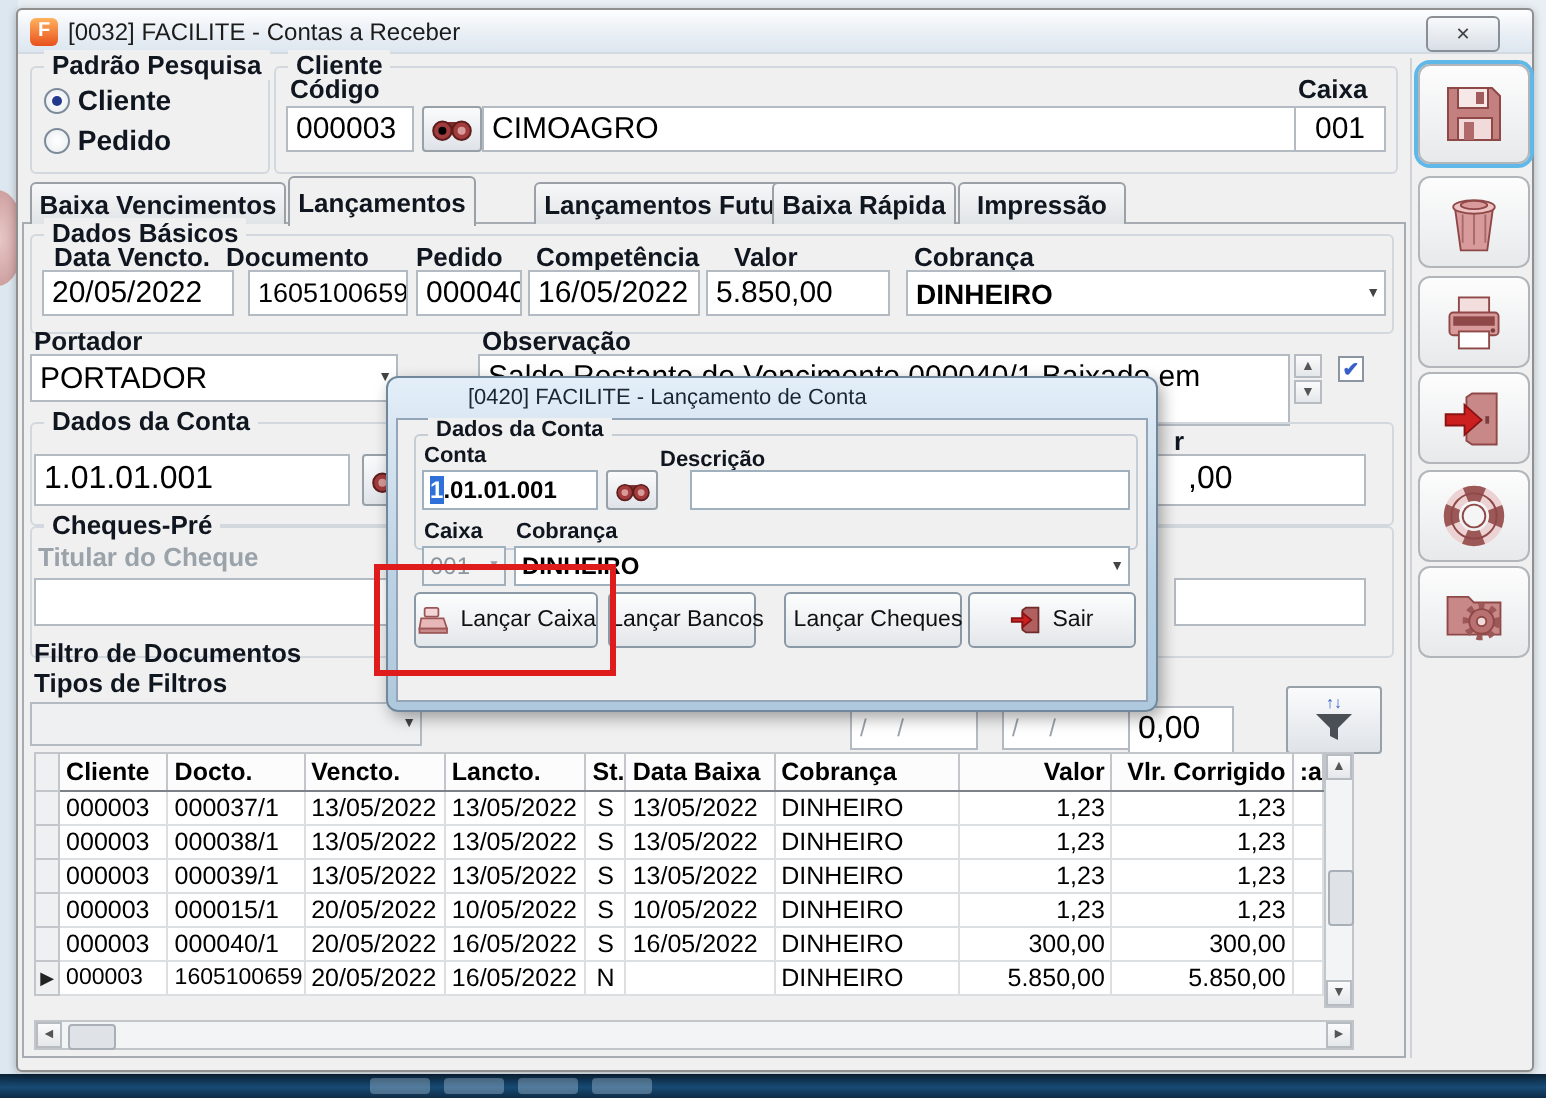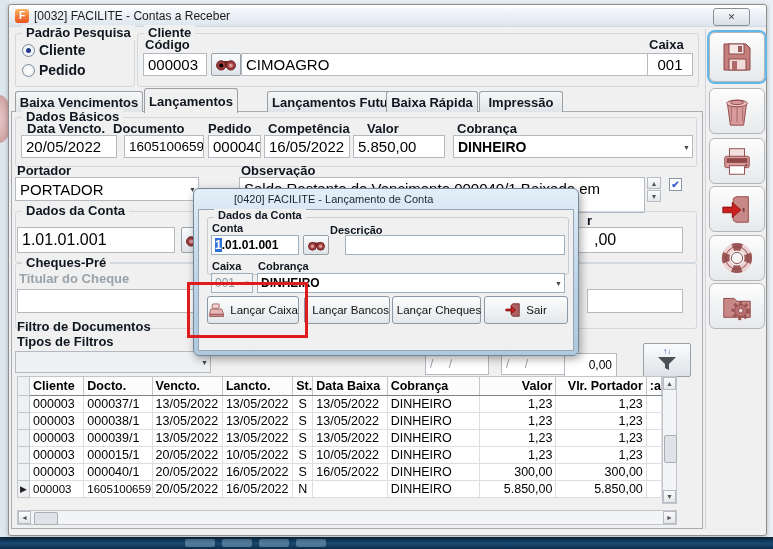--- a/index.html
+++ b/index.html
@@ -236,21 +236,21 @@
     <span class="lbl" style="left:8px;top:329px;z-index:2;">Tipos de Filtros</span>
     <div class="field combo" style="left:6px;top:346px;width:196px;height:22px;background:#eef0f2;z-index:2;">
       <span class="arrow">▼</span>
     </div>
     <div class="field" style="left:416px;top:348px;width:64px;height:22px;z-index:2;">
       <span class="masktxt">/    /</span>
     </div>
     <div class="field" style="left:492px;top:348px;width:64px;height:22px;z-index:2;">
       <span class="masktxt">/    /</span>
     </div>
-    <div class="field" style="left:555px;top:348px;width:53px;height:24px;justify-content:flex-end;font-size:12px;z-index:2;">
+    <div class="field" style="left:555px;top:348px;width:53px;height:24px;justify-content:flex-start;font-size:16px;z-index:2;">
       <span>0,00</span>
     </div>
     <div class="btn-sq" style="left:634px;top:338px;width:48px;height:34px;flex-direction:column;gap:0;z-index:2;">
       <span style="font-size:8px;color:#3a5fc8;line-height:8px;">↑↓</span>
       <svg width="22" height="16" viewBox="0 0 22 16">
         <path d="M2 1 L20 1 L13 8 L13 14 L9 12 L9 8 Z" fill="#4a4f55"></path>
       </svg>
     </div>
 
     <div class="abs" style="left:8px;top:371px;z-index:2;">
@@ -272,21 +272,21 @@
             <tr>
           <th class="gut"></th>
           <th>Cliente</th>
           <th>Docto.</th>
           <th>Vencto.</th>
           <th>Lancto.</th>
           <th>St.</th>
           <th>Data Baixa</th>
           <th>Cobrança</th>
           <th class="rt">Valor</th>
-          <th class="rt">Vlr. Portador</th>
+          <th class="rt">Vlr. Corrigido</th>
           <th>:a</th>
         </tr>
         <tr>
           <td class="gut"></td>
           <td>000003</td>
               <td>000037/1</td>
           <td>13/05/2022</td>
               <td>13/05/2022</td>
           <td class="ct">S</td>
               <td>13/05/2022</td>
@@ -475,21 +475,21 @@
       </div>
 
       <div class="dlg-btn" style="left:8px;top:86px;width:92px;">
         <svg width="18" height="16" viewBox="0 0 20 18">
           <path d="M3 8 h13 l2 6 h-16 z" fill="#e8b8b8" stroke="#9c5555"></path>
           <rect x="5" y="2" width="8" height="5" rx="1" fill="#f4d6d6" stroke="#9c5555"></rect>
           <rect x="2" y="14" width="16" height="2.5" fill="#c98a8a" stroke="#9c5555"></rect>
         </svg>
         <span>Lançar Caixa</span>
       </div>
-      <div class="dlg-btn" style="left:105px;top:86px;width:86px;">
+      <div class="dlg-btn" style="left:105px;top:86px;width:74px;">
         <svg width="17" height="16" viewBox="0 0 18 18">
           <ellipse cx="9" cy="14" rx="7" ry="3" fill="#b85050" stroke="#7c2a2a"></ellipse>
           <ellipse cx="9" cy="10" rx="7" ry="3" fill="#ce6a6a" stroke="#7c2a2a"></ellipse>
           <ellipse cx="9" cy="6" rx="7" ry="3" fill="#e09090" stroke="#7c2a2a"></ellipse>
         </svg>
         <span>Lançar Bancos</span>
       </div>
       <div class="dlg-btn" style="left:193px;top:86px;width:89px;">
         <svg width="18" height="14" viewBox="0 0 20 16">
           <rect x="2" y="4" width="16" height="9" rx="1" transform="rotate(-8 10 8)" fill="#f0cfcf" stroke="#9c5555"></rect>

